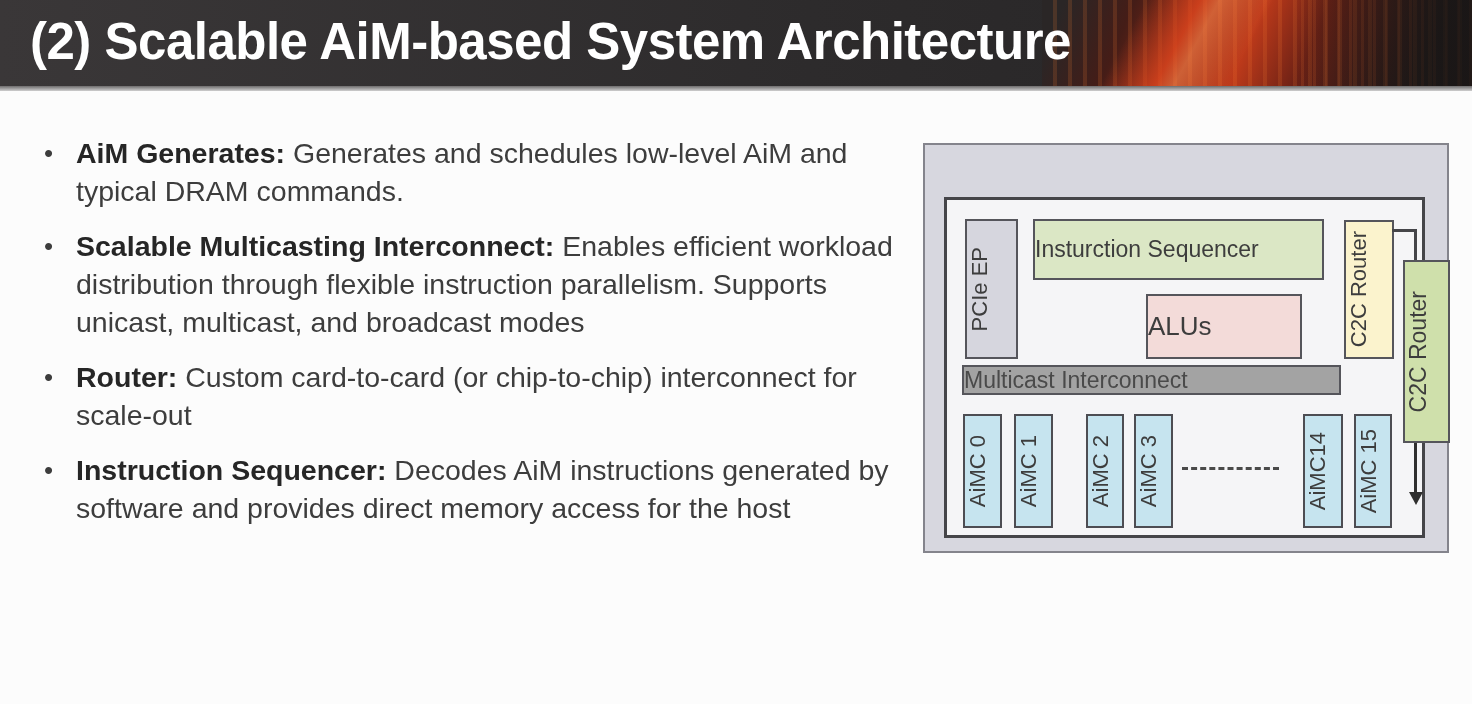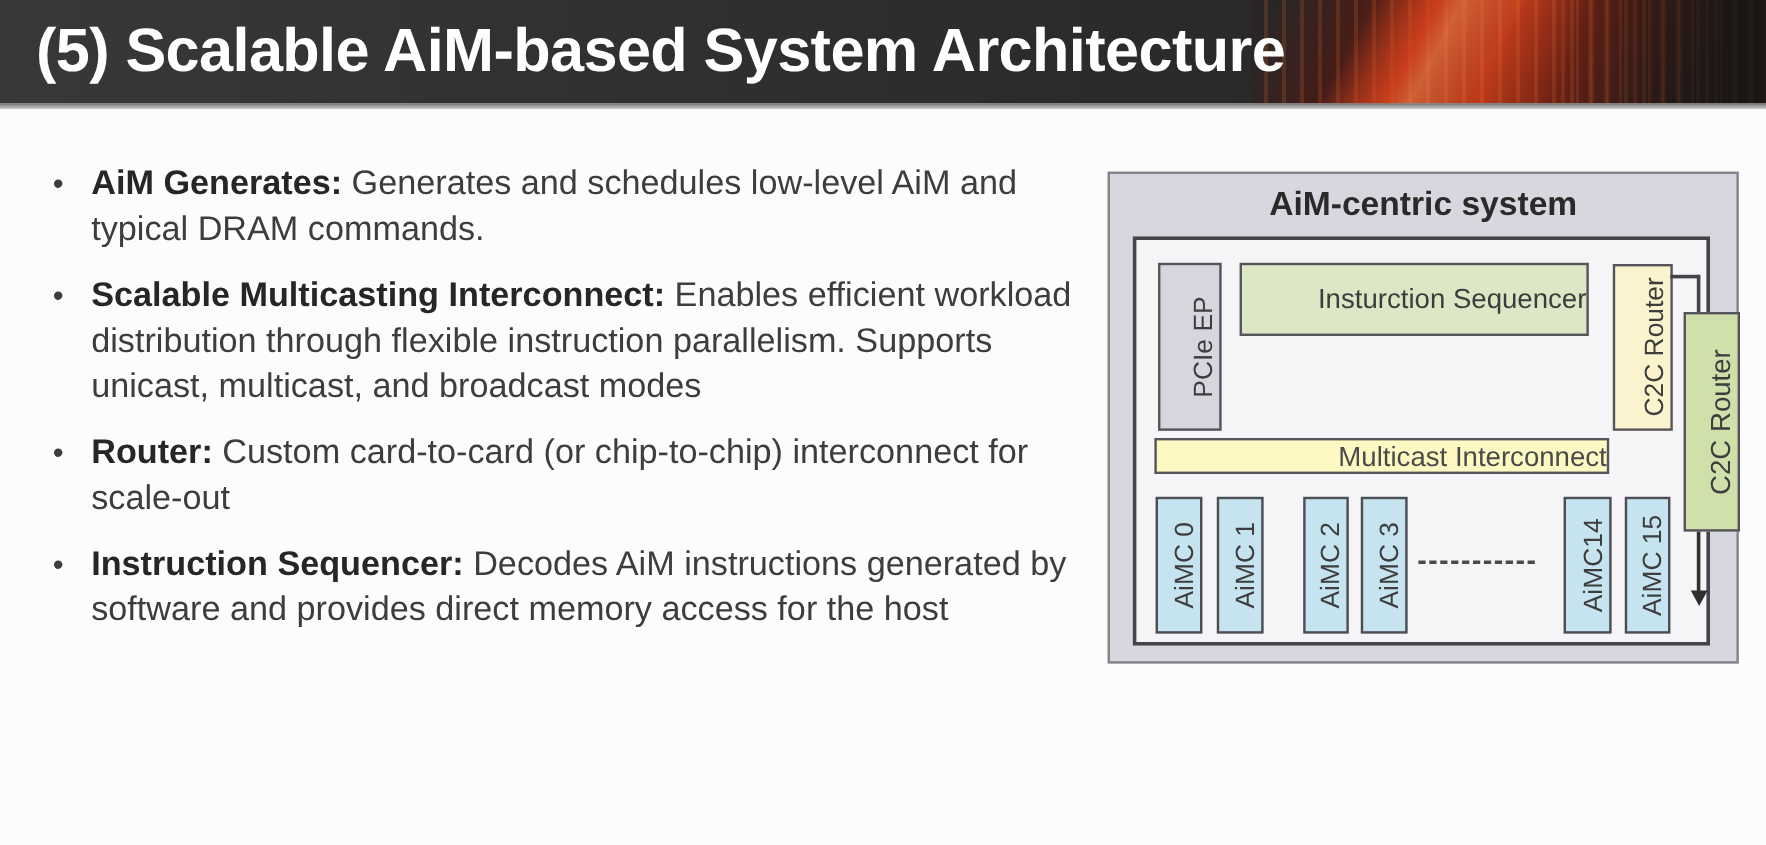--- a/index.html
+++ b/index.html
@@ -75,33 +75,33 @@
   }
   .d-title {
     position: absolute; top: 9px; left: 0; width: 100%;
     text-align: center; font-size: 28px; font-weight: 700; color: #2a2a2a;
   }
   .d-inner {
     position: absolute; left: 19px; top: 52px; width: 481px; height: 341px;
     background: #f5f5f7; border: 3px solid #454549;
   }
   .dbox {
-    position: absolute; display: flex; align-items: center; justify-content: flex-end;
+    position: absolute; display: flex; align-items: center; justify-content: flex-start;
     border: 2px solid #55555b; color: #3d3d3d; text-align: center;
   }
   .vtext {
     writing-mode: vertical-rl; transform: rotate(180deg);
     white-space: nowrap;
   }
   .pcie   { left: 40px;  top: 74px;  width: 53px;  height: 140px; background: #d6d6de; font-size: 22px; }
   .seq    { left: 108px; top: 74px;  width: 291px; height: 61px;  background: #dbe7c5; font-size: 23px; }
   .lmem   { left: 108px; top: 149px; width: 94px;  height: 65px;  background: #f3f3f5; border-color: #454549; font-size: 23px; line-height: 27px; }
   .alus   { left: 221px; top: 149px; width: 156px; height: 65px;  background: #f3dbd9; font-size: 26px; }
   .c2cy   { left: 419px; top: 75px;  width: 50px;  height: 139px; background: #fbf3cd; font-size: 22px; }
-  .mcast  { left: 37px;  top: 220px; width: 379px; height: 30px;  background: #fef9c3; font-size: 23px; color: #4a4a4a; }
+  .mcast  { left: 37px;  top: 220px; width: 379px; height: 30px;  background: #a3a3a3; font-size: 23px; color: #4a4a4a; }
   .aimc   { top: 269px; height: 114px; background: #c6e4ef; border-color: #4d4d53; font-size: 22px; font-weight: 500; }
   .aimc0  { left: 38px;  width: 39px; }
   .aimc1  { left: 89px;  width: 39px; }
   .aimc2  { left: 161px; width: 38px; }
   .aimc3  { left: 209px; width: 39px; }
   .aimc14 { left: 378px; width: 40px; }
   .aimc15 { left: 429px; width: 38px; }
   .c2cg   { left: 478px; top: 115px; width: 47px; height: 183px; background: #cfe0ab; font-size: 23px; z-index: 5; }
   .dash-line {
     position: absolute; left: 257px; top: 322px; width: 97px; height: 0;
@@ -114,45 +114,47 @@
     position: absolute; left: 483.5px; top: 347px; width: 0; height: 0; z-index: 4;
     border-left: 7px solid transparent; border-right: 7px solid transparent;
     border-top: 13px solid #2f2f2f;
   }
 </style>
 </head>
 <body>
 
 <div class="header">
   <div class="header-deco"></div>
-  <div class="header-title">(5) Scalable AiM-based System Architecture</div>
+  <div class="header-title">(2) Scalable AiM-based System Architecture</div>
 </div>
 <div class="header-strip"></div>
 
 <ul class="bullets">
   <li><span class="term">AiM Generates:</span><span> Generates and schedules low-level AiM and typical DRAM commands.</span></li>
   <li><span class="term">Scalable Multicasting Interconnect:</span><span> Enables efficient workload distribution through flexible instruction parallelism. Supports unicast, multicast, and broadcast modes</span></li>
   <li><span class="term">Router:</span><span> Custom card-to-card (or chip-to-chip) interconnect for scale-out</span></li>
   <li><span class="term">Instruction Sequencer:</span><span> Decodes AiM instructions generated by software and provides direct memory access for the host</span></li>
 </ul>
 
 <div class="diagram">
-  <div class="d-title">AiM-centric system</div>
 
   <div class="d-inner"></div>
 
   <div class="dbox pcie">
     <span class="vtext">PCIe EP</span>
   </div>
 
   <div class="dbox seq">
     <span>Insturction Sequencer</span>
   </div>
 
 
+  <div class="dbox alus">
+    <span>ALUs</span>
+  </div>
 
   <div class="dbox c2cy">
     <span class="vtext">C2C Router</span>
   </div>
 
   <div class="conn-h"></div>
   <div class="conn-v"></div>
 
   <div class="dbox mcast">
     <span>Multicast Interconnect</span>

